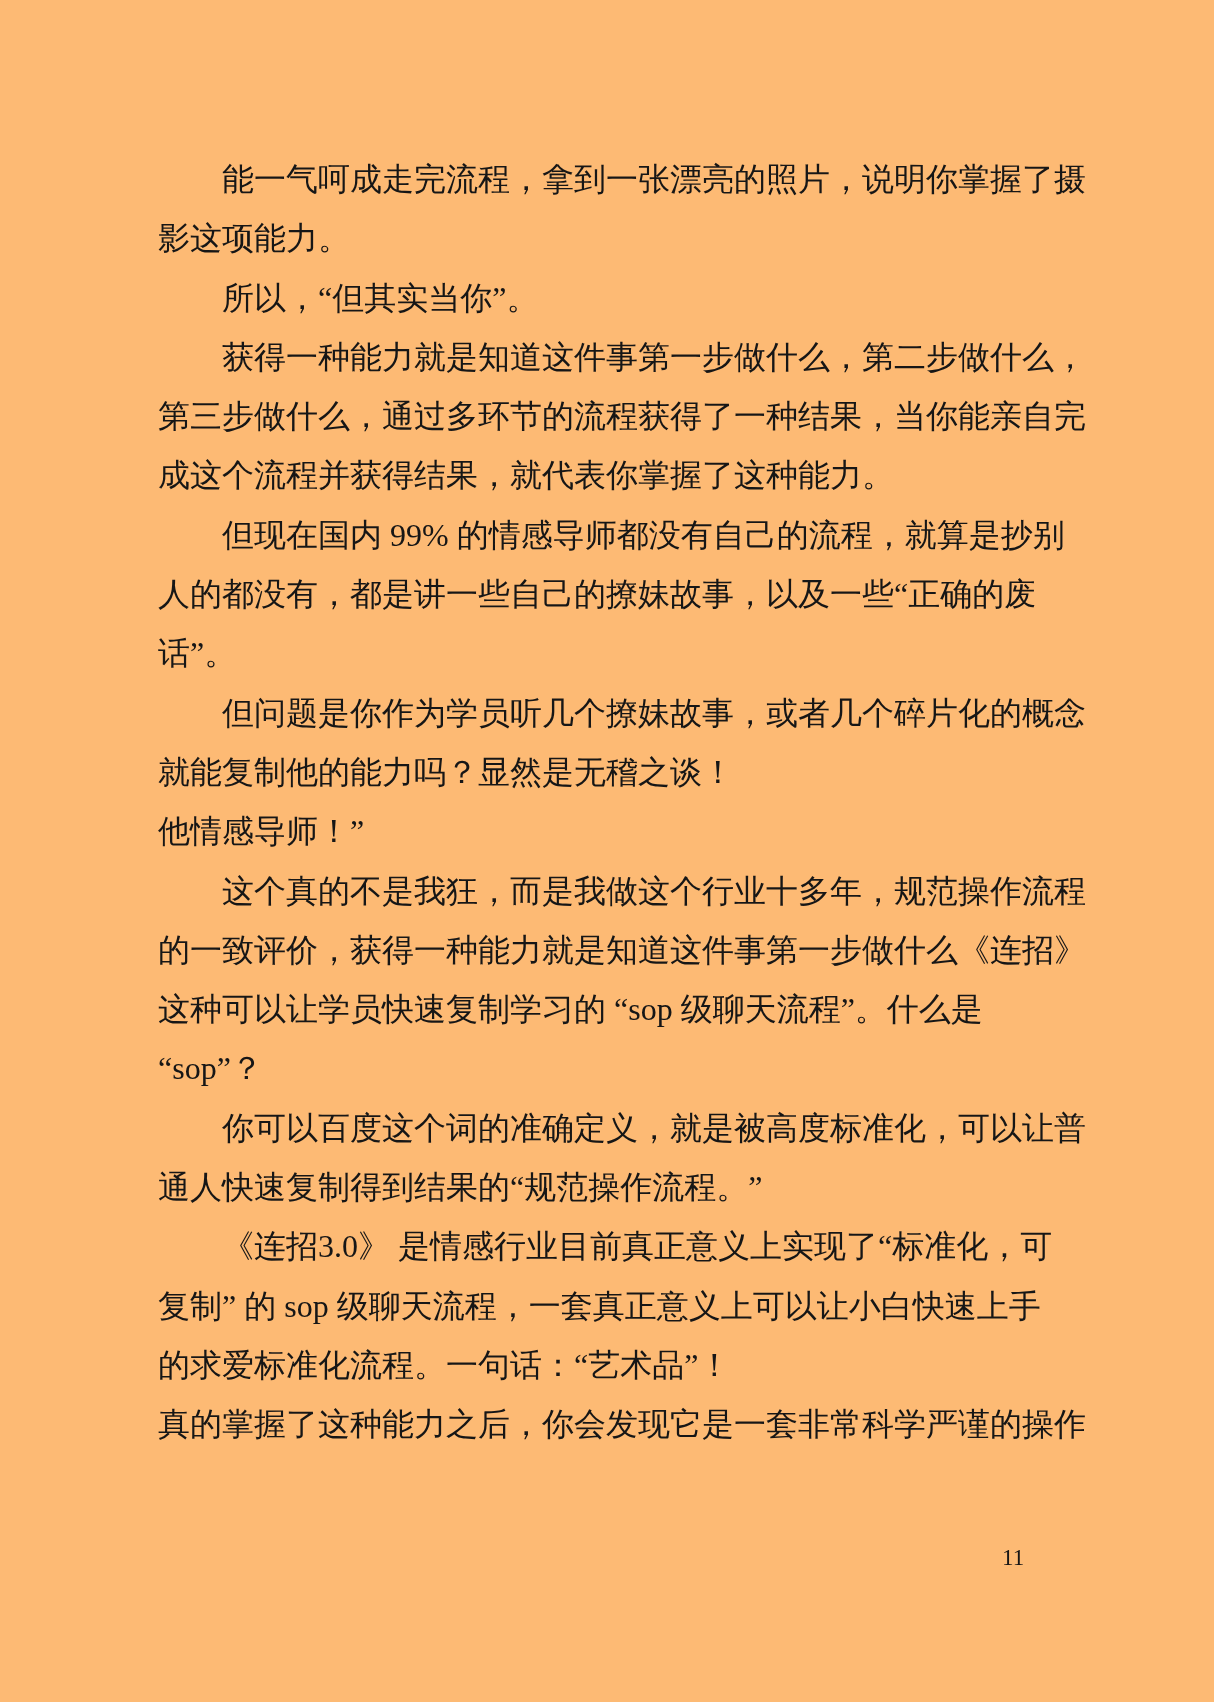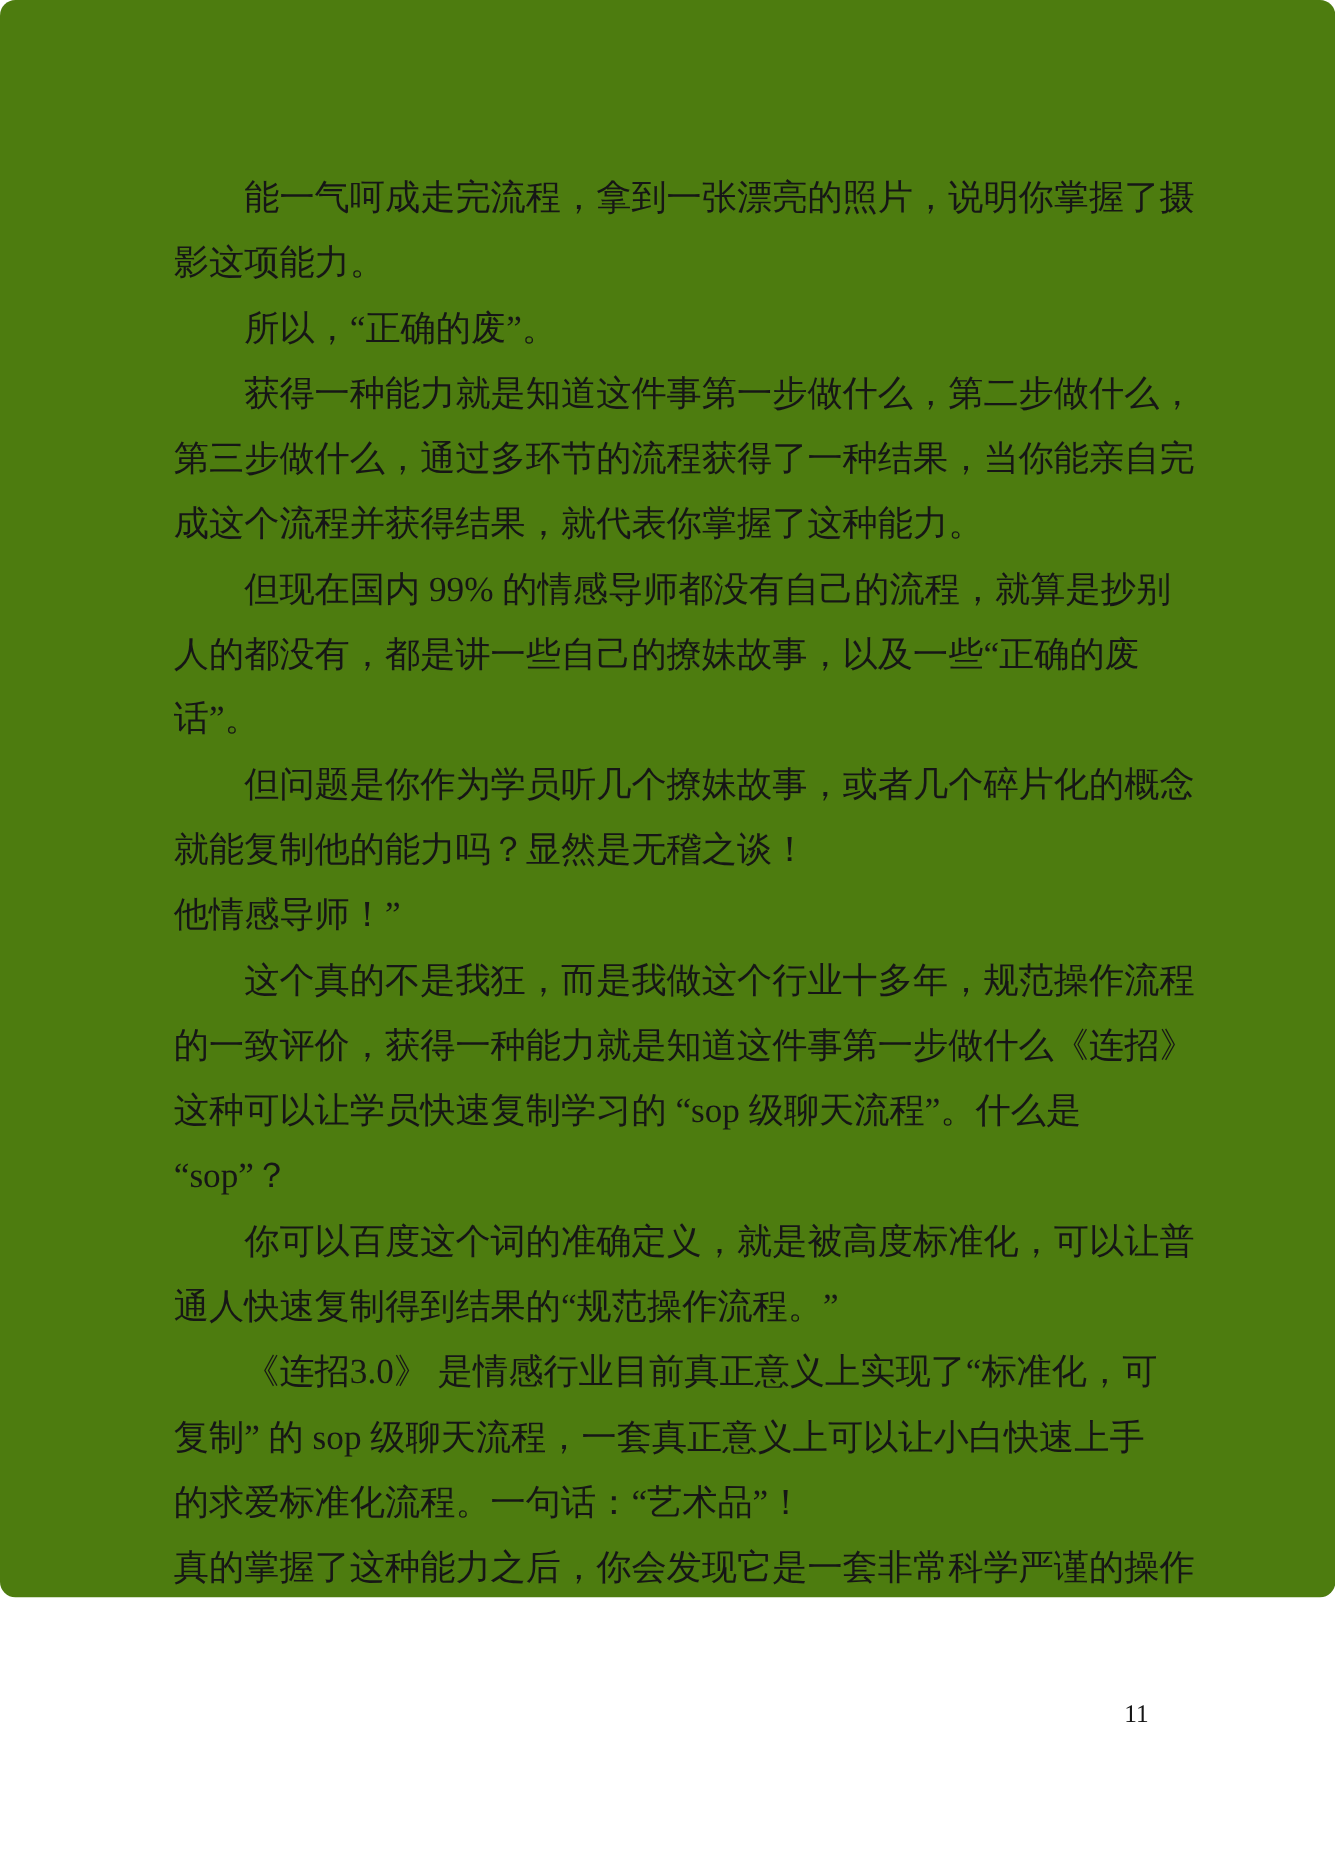--- a/index.html
+++ b/index.html
@@ -6,24 +6,23 @@
     margin: 0;
     padding: 0;
     width: 1214px;
     height: 1702px;
     background: #ffffff;
     overflow: hidden;
   }
   .page {
     position: relative;
     width: 1214px;
-    height: 1452px;
-    background: #4d7c0f;
+    height: 1702px;
+    background: #fdba74;
     font-family: "Liberation Serif", "DejaVu Serif", serif;
-    border-radius: 14px;
   }
   .text-block {
     position: absolute;
     left: 158px;
     top: 150px;
     width: 900px;
     font-size: 32px;
     line-height: 59.3px;
     color: #161616;
     font-weight: 400;
@@ -35,31 +34,30 @@
   .line.indent {
     padding-left: 64px; 
   }
   .page-number {
     position: absolute;
     left: 1002px;
     top: 1544px;
     font-size: 23px;
     line-height: 1.2;
     color: #161616;
-    margin-left: 20px;
   }
 </style>
 </head>
 <body>
 
 <div class="page">
   <div class="text-block">
       <div class="line indent">能一气呵成走完流程，拿到一张漂亮的照片，说明你掌握了摄</div>
       <div class="line">影这项能力。</div>
-      <div class="line indent">所以，“正确的废”。</div>
+      <div class="line indent">所以，“但其实当你”。</div>
       <div class="line indent">获得一种能力就是知道这件事第一步做什么，第二步做什么，</div>
       <div class="line">第三步做什么，通过多环节的流程获得了一种结果，当你能亲自完</div>
       <div class="line">成这个流程并获得结果，就代表你掌握了这种能力。</div>
       <div class="line indent">但现在国内 99% 的情感导师都没有自己的流程，就算是抄别</div>
       <div class="line">人的都没有，都是讲一些自己的撩妹故事，以及一些“正确的废</div>
       <div class="line">话”。</div>
       <div class="line indent">但问题是你作为学员听几个撩妹故事，或者几个碎片化的概念</div>
       <div class="line">就能复制他的能力吗？显然是无稽之谈！</div>
       <div class="line">他情感导师！”</div>
       <div class="line indent">这个真的不是我狂，而是我做这个行业十多年，规范操作流程</div>

